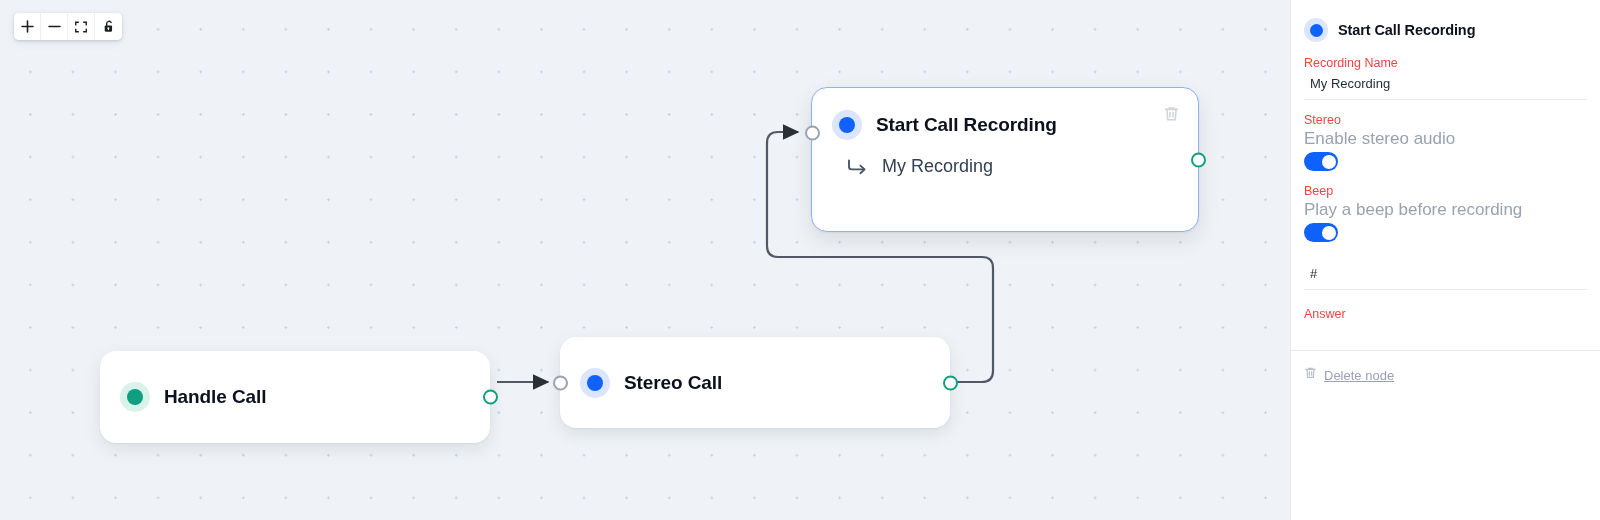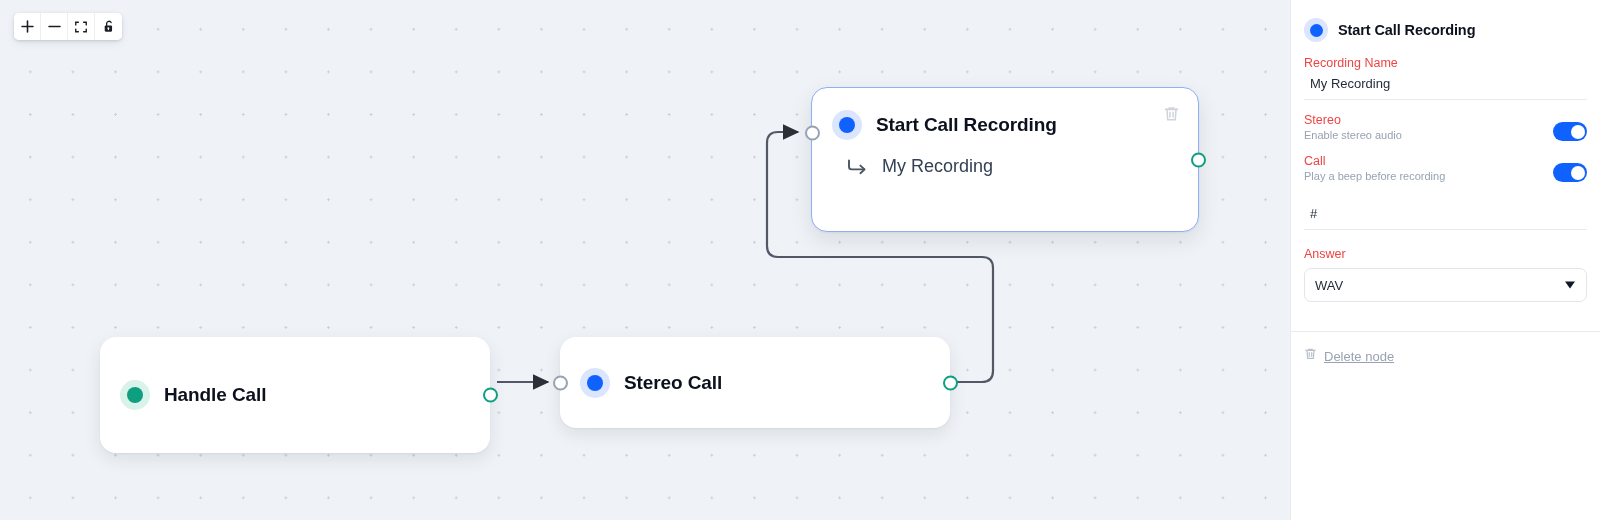--- a/index.html
+++ b/index.html
@@ -131,36 +131,37 @@
   }
   .panel-head .dot-wrap { width: 24px; height: 24px; }
   .panel-head .dot { width: 13px; height: 13px; }
   .panel-title {
     font-size: 14.5px; font-weight: bold; color: #0c111d;
     margin-left: 10px; letter-spacing: -.1px;
   }
 
   .field { padding-top: 14px; }
   .field-label { font-size: 12.5px; color: #ef4444; }
-  .field-desc { font-size: 11px; color: #98a2b3; margin-top: 2px; }
+  .field-desc { font-size: 17px; color: #98a2b3; margin-top: 2px; }
 
   .text-input {
     width: 100%;
     border: 0; border-bottom: 1px solid #e7eaee;
     outline: none;
     font-family: "Liberation Sans", sans-serif;
     font-size: 13px; color: #1f2937;
     padding: 6px 0 8px 6px;
     background: transparent;
   }
   .text-input::placeholder { color: #b6bdc7; }
 
   .row-toggle {
-    display: flex; align-items: flex-end; justify-content: space-between;
+    display: flex; align-items: flex-start; justify-content: space-between;
     padding-top: 13px;
+    flex-direction: column;
   }
   .toggle {
     width: 34px; height: 19px; border-radius: 10px;
     background: #0f62fe; position: relative; flex: none;
     margin-top: 3px; cursor: pointer;
     border: 0; padding: 0;
   }
   .toggle .knob {
     position: absolute; top: 2.5px; right: 2.5px;
     width: 14px; height: 14px; border-radius: 50%; background: #fff;
@@ -250,21 +251,21 @@
                Q 993 382 993 371
                L 993 268
                Q 993 257 982 257
                L 778 257
                Q 767 257 767 246
                L 767 143
                Q 767 132 778 132
                L 798 132" fill="none" stroke="#525866" stroke-width="2.2" marker-end="url(#arrow)"></path>
     </svg>
 
-    <div class="node" style="left:100px; top:337px; width:390px; height:116px;">
+    <div class="node" style="left:100px; top:351px; width:390px; height:92px;">
       <div class="node-head">
         <span class="dot-wrap teal">
           <span class="dot teal"></span>
         </span>
         <span class="node-title">Handle Call</span>
       </div>
       <div class="handle out right"></div>
     </div>
 
     <div class="node" style="left:560px; top:337px; width:390px; height:91px;">
@@ -328,40 +329,34 @@
           <div class="field-label">Stereo</div>
           <div class="field-desc">Enable stereo audio</div>
         </div>
         <button class="toggle">
           <span class="knob"></span>
         </button>
       </div>
 
       <div class="row-toggle">
         <div>
-          <div class="field-label">Call</div>
+          <div class="field-label">Beep</div>
           <div class="field-desc">Play a beep before recording</div>
         </div>
         <button class="toggle">
           <span class="knob"></span>
         </button>
       </div>
 
       <div class="field">
         <input class="text-input" type="text" style="margin-top: 4px;" value="#" placeholder="#">
       </div>
 
       <div class="field" style="padding-top:17px;">
         <div class="field-label">Answer</div>
-        <div class="select-wrap">
-          <div class="select-box">
-            <span>WAV</span>
-          </div>
-          <span class="caret"></span>
-        </div>
       </div>
     </div>
 
     <div class="panel-divider"></div>
 
     <div class="delete-row">
       <span>
         <svg width="13" height="14" viewBox="0 0 18 19" fill="none" stroke="#b9c0c9" stroke-width="1.7" stroke-linecap="round">
           <path d="M2.6 4.6h12.8"></path>
           <path d="M6.6 4.6V3.1h4.8v1.5"></path>

